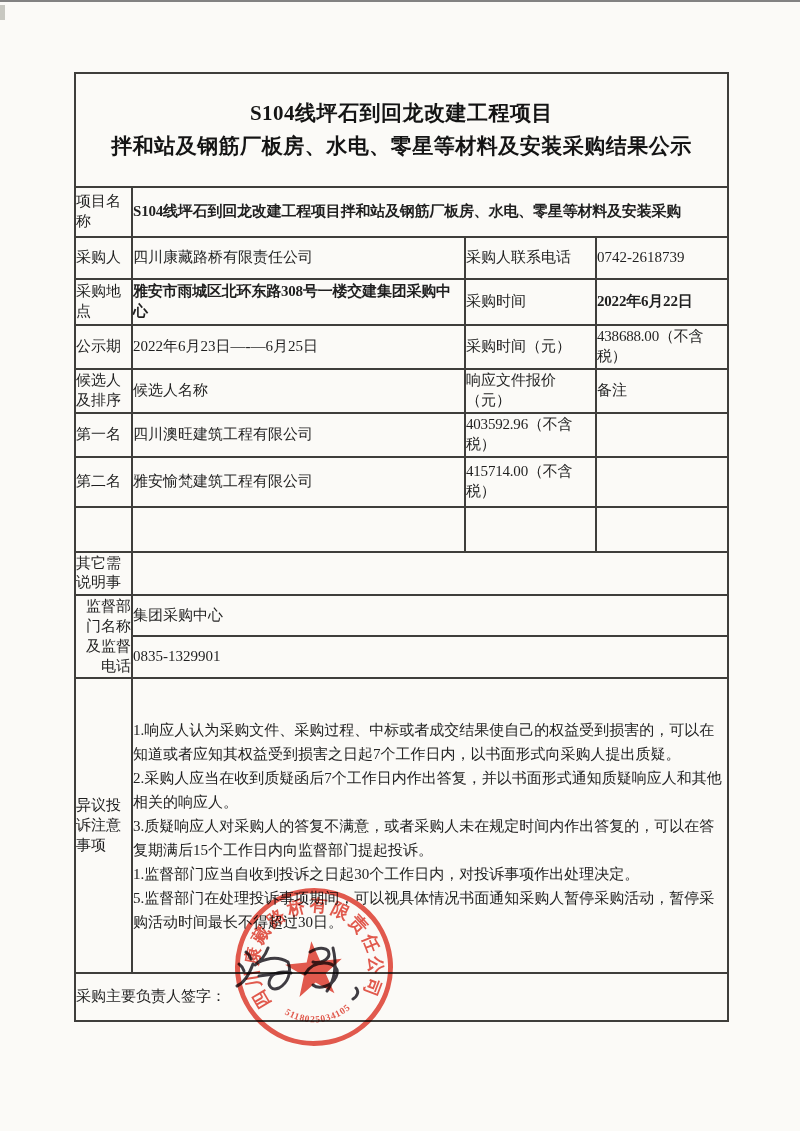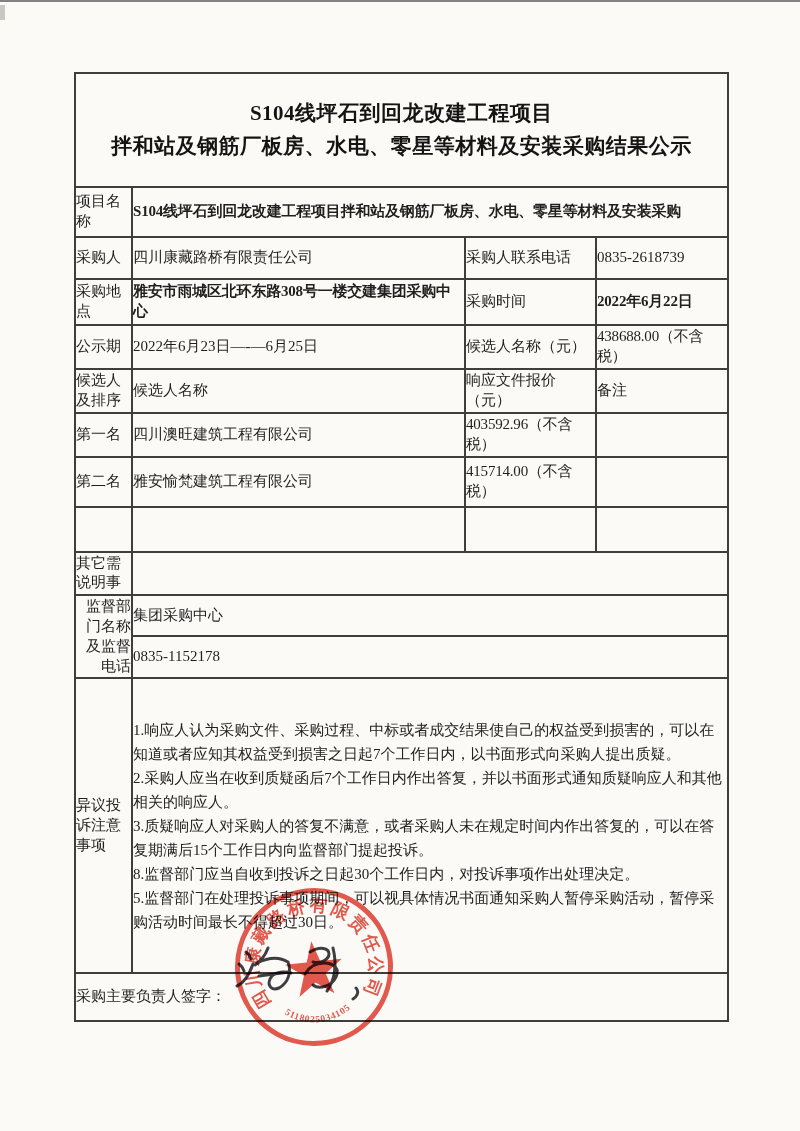--- a/index.html
+++ b/index.html
@@ -61,34 +61,34 @@
 
     <tr class="h50">
       <td class="lbl">项目名称</td>
       <td colspan="3" class="small-cjk">S104线坪石到回龙改建工程项目拌和站及钢筋厂板房、水电、零星等材料及安装采购</td>
     </tr>
 
     <tr class="h42">
       <td class="lbl">采购人</td>
       <td>四川康藏路桥有限责任公司</td>
       <td class="ctr">采购人联系电话</td>
-      <td class="ctr">0835-2618739</td>
+      <td class="ctr">0742-2618739</td>
     </tr>
 
     <tr class="h46">
       <td class="lbl">采购地点</td>
       <td class="small-cjk">雅安市雨城区北环东路308号一楼交建集团采购中心</td>
       <td class="ctr">采购时间</td>
       <td class="ctr small-cjk">2022年6月22日</td>
     </tr>
 
     <tr class="h37">
       <td class="lbl">公示期</td>
       <td>2022年6月23日—-—6月25日</td>
-      <td class="ctr">候选人名称（元）</td>
+      <td class="ctr">采购时间（元）</td>
       <td class="ctr num">438688.00（不含税）</td>
     </tr>
 
     <tr class="h44">
       <td class="lbl">候选人及排序</td>
       <td class="ctr">候选人名称</td>
       <td class="ctr">
         <div>响应文件报价</div>
         <div>（元）</div>
       </td>
@@ -119,30 +119,30 @@
     <tr class="h34">
       <td class="lbl">其它需说明事</td>
       <td colspan="3"></td>
     </tr>
 
     <tr class="h38">
       <td rowspan="2" class="lbl-c">监督部门名称及监督电话</td>
       <td colspan="3" class="ctr">集团采购中心</td>
     </tr>
     <tr class="h40">
-      <td colspan="3" class="ctr">0835-1152178</td>
+      <td colspan="3" class="ctr">0835-1329901</td>
     </tr>
 
     <tr class="h295">
       <td class="lbl">异议投诉注意事项</td>
       <td colspan="3" class="objection-cell">
         <div>1.响应人认为采购文件、采购过程、中标或者成交结果使自己的权益受到损害的，可以在知道或者应知其权益受到损害之日起7个工作日内，以书面形式向采购人提出质疑。</div>
         <div>2.采购人应当在收到质疑函后7个工作日内作出答复，并以书面形式通知质疑响应人和其他相关的响应人。</div>
         <div>3.质疑响应人对采购人的答复不满意，或者采购人未在规定时间内作出答复的，可以在答复期满后15个工作日内向监督部门提起投诉。</div>
-        <div>8.监督部门应当自收到投诉之日起30个工作日内，对投诉事项作出处理决定。</div>
+        <div>1.监督部门应当自收到投诉之日起30个工作日内，对投诉事项作出处理决定。</div>
         <div>5.监督部门在处理投诉事项期间，可以视具体情况书面通知采购人暂停采购活动，暂停采购活动时间最长不得超过30日。</div>
       </td>
     </tr>
 
     <tr class="h48">
       <td colspan="4" class="sig-cell">
         <span>采购主要负责人签字：</span>
       </td>
     </tr>
   </tbody>

